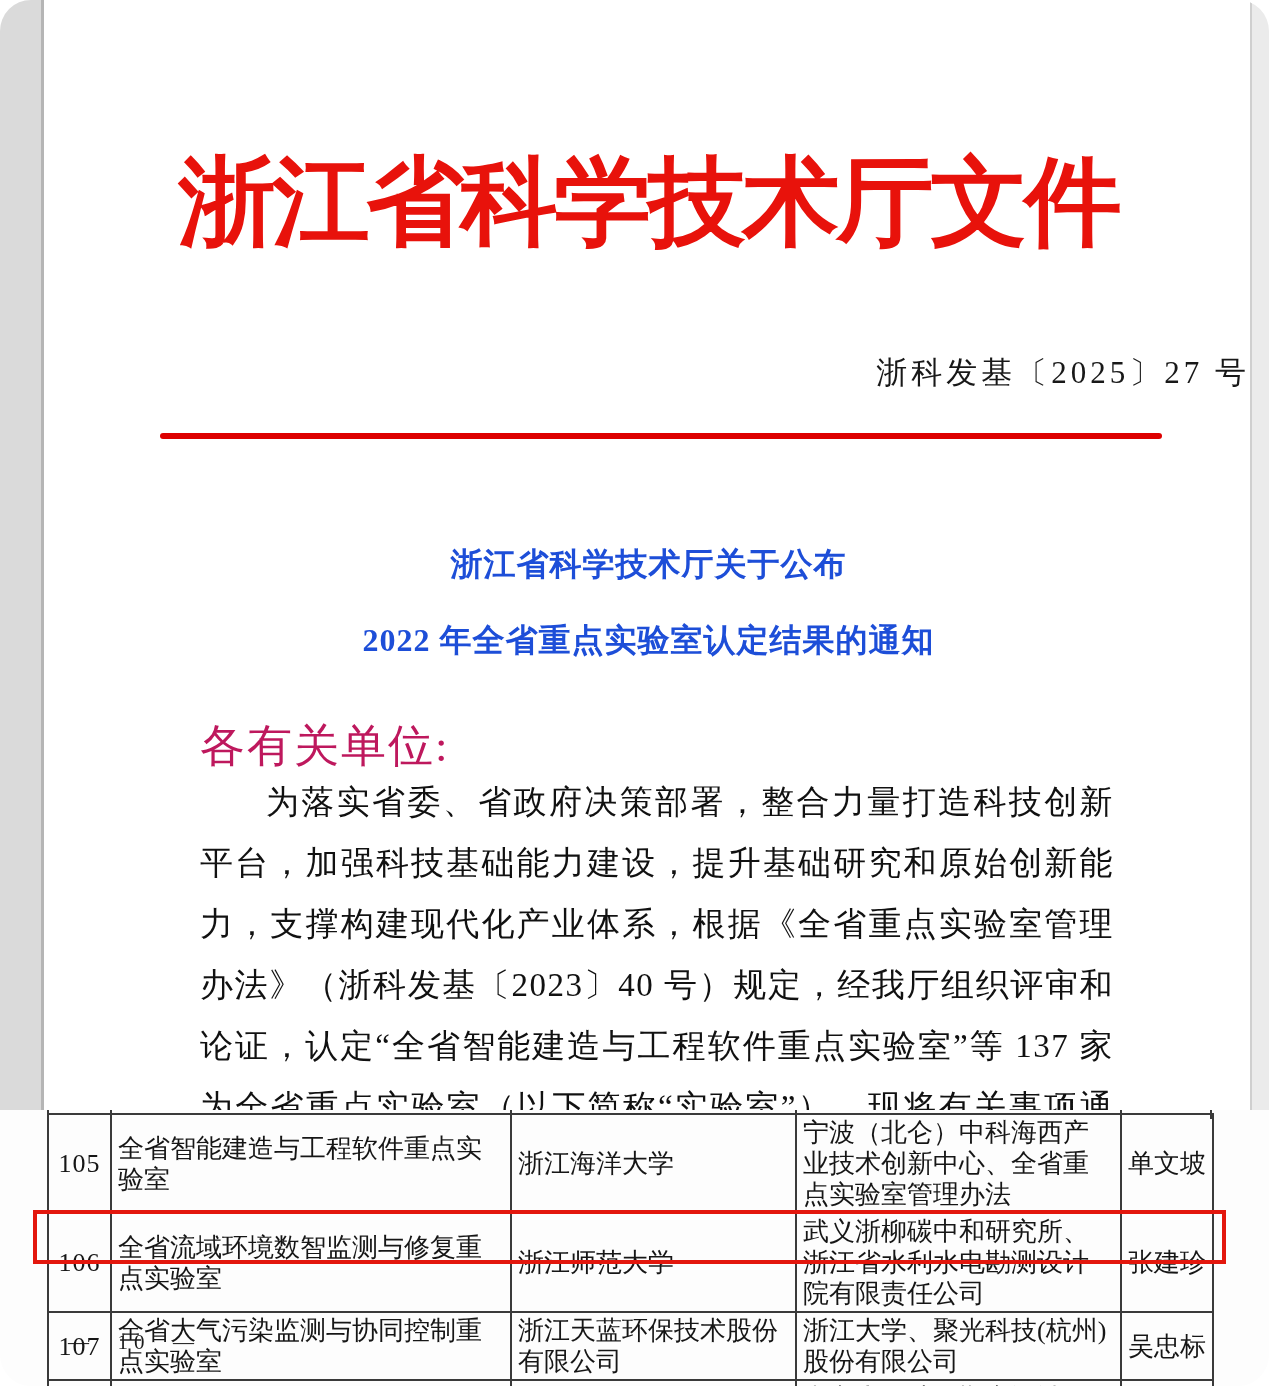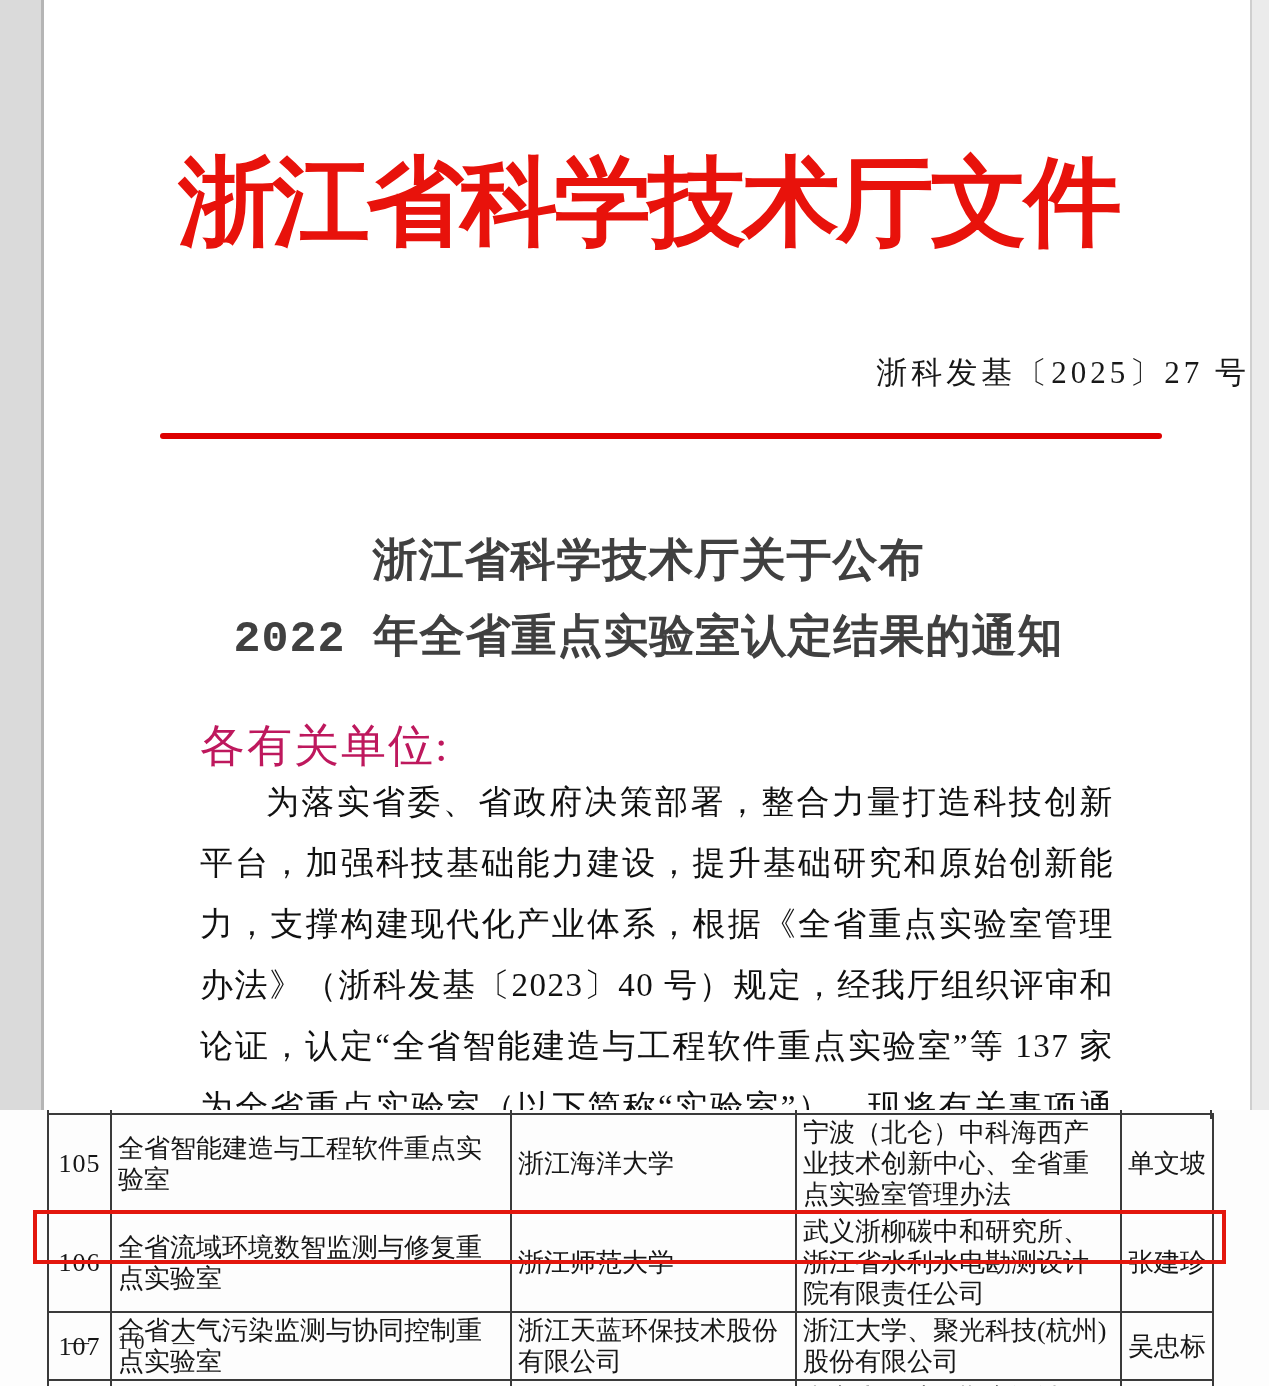--- a/index.html
+++ b/index.html
@@ -7,20 +7,21 @@
     padding: 0;
     background: #ffffff;
     font-family: "Liberation Serif", serif;
   }
   #stage {
     position: relative;
     width: 1269px;
     height: 1386px;
     background: #ffffff;
     overflow: hidden;
+    border-radius: 31px;
   }
   
   .doc-section {
     position: absolute;
     left: 0; top: 0;
     width: 1269px; height: 1110px;
     background: #ffffff;
   }
   .gray-strip-left {
     position: absolute;
@@ -63,25 +64,24 @@
     left: 160px; top: 433px;
     width: 1002px; height: 6px;
     border-radius: 3px;
   }
   .doc-subtitle {
     position: absolute;
     left: 47px; top: 526px;
     width: 1203px;
     text-align: center;
     font-weight: bold;
-    font-size: 45px;
+    font-size: 32px;
     line-height: 76px;
-    color: #404040;
+    color: #1d4ed8;
     letter-spacing: 1px;
-    font-family: Liberation Mono, monospace;
   }
   .salutation {
     position: absolute;
     left: 200px; top: 716px;
     width: 912px;
     font-size: 45px;
     letter-spacing: 2px;
     color: #be185d;
   }
   .body-paragraph {

